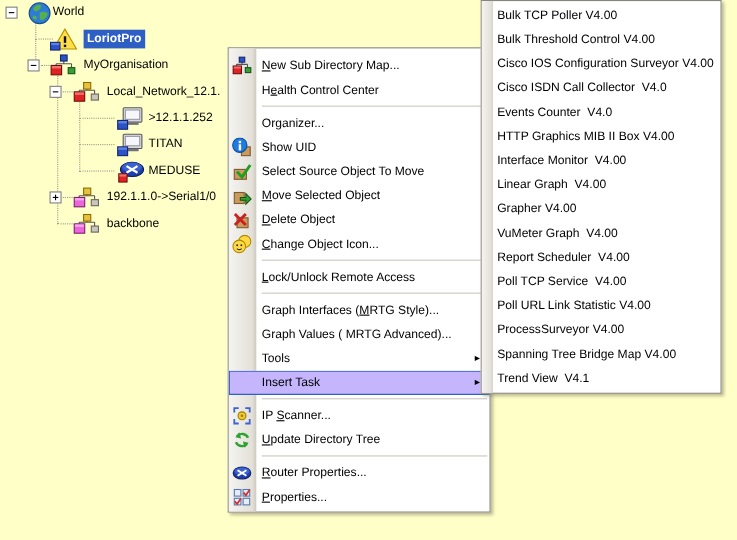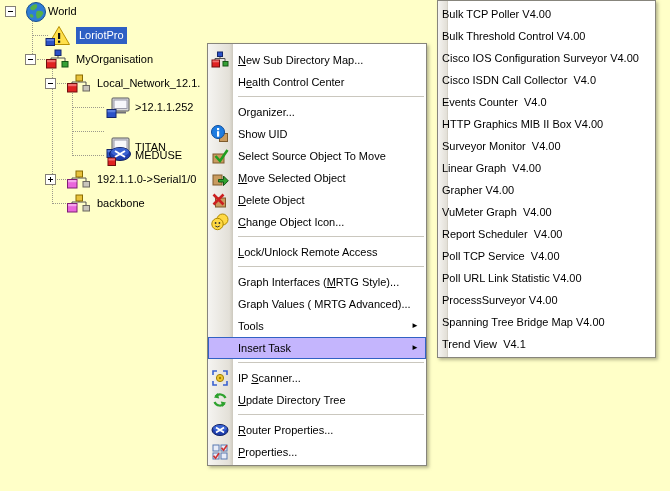--- a/index.html
+++ b/index.html
@@ -18,28 +18,28 @@
   .tree-icon{position:absolute;top:1px;width:26px;height:22px}
   .tree-icon svg{display:block;width:26px;height:22px}
   .vline{position:absolute;width:1px;border-left:1px dotted #9C9A8C}
   .hline{position:absolute;height:1px;border-top:1px dotted #9C9A8C}
 
   
   .menu{position:absolute;background:#fff;border:1px solid #87857C;box-sizing:border-box;
         box-shadow:2px 2px 3px rgba(125,125,95,.55)}
   .gutter{position:absolute;left:0;top:0;bottom:0;
           background:linear-gradient(to right,#F5F4F1,#E3E0D8 85%,#CDC9BE)}
-  #context-menu{left:207px;top:43px;width:220px;padding:5px 0 2px;z-index:10}
+  #context-menu{left:207px;top:43px;width:239px;padding:5px 0 2px;z-index:10}
   #context-menu .gutter{width:25px}
   #submenu{left:437px;top:0;width:219px;padding:2px 0;z-index:11}
   #submenu .gutter{width:10px}
   .menu-item{position:relative;height:22px;line-height:22px;font-size:11px;color:#000;
              cursor:default;z-index:2}
   #context-menu .menu-item{padding-left:30px}
-  #submenu .menu-item{padding-left:4px}
+  #submenu .menu-item{padding-left:14px}
   .menu-item .mi-label{white-space:pre}
   .menu-item .mi-icon{position:absolute;left:3px;top:2px;width:18px;height:18px}
   .menu-item .mi-icon svg{display:block;width:18px;height:18px}
   .menu-item .arrow{position:absolute;right:7px;top:0;font-size:8px;line-height:22px}
   .menu-item.highlight{background:#c4b5fd;box-shadow:inset 0 0 0 1px #3161C4}
   .separator{position:relative;z-index:2;height:1px;background:#CAC7BE;margin:3px 2px 4px 30px}
 </style>
 </head>
 <body>
 
@@ -74,21 +74,21 @@
       <div class="tree-row" style="top: 24px;">
         <span class="tree-icon" style="left: 45px;">
           <svg viewBox="0 0 26 22">
             <path d="M14 1.5 L24.5 19.5 L3.5 19.5 Z" fill="#FFE04A" stroke="#B89000"></path>
             <rect x="13" y="8" width="2.2" height="6" fill="#111"></rect>
             <rect x="13" y="15.6" width="2.2" height="2.2" fill="#111"></rect>
             <rect x="1" y="13.5" width="8.5" height="7" fill="#2B52C8" stroke="#14266B"></rect>
             <rect x="1.6" y="14" width="7.3" height="2" fill="#5E80E0"></rect>
           </svg>
         </span>
-        <span class="tree-label selected" style="left: 76px;">LoriotPro</span>
+        <span class="tree-label selected" style="left: 76px; font-weight: bold;">LoriotPro</span>
       </div>
       <div class="tree-row" style="top: 48px;">
         <span class="expand-box" style="left: 25px;">
           <span class="h"></span>
         </span>
         <span class="tree-icon" style="left: 45px;">
           <svg viewBox="0 0 26 22">
             <path d="M13 6 V9 M6 9 H20 M6 9 V12 M20 9 V13" stroke="#555" fill="none"></path>
             <rect x="10" y="1" width="6" height="5.5" fill="#2B52C8" stroke="#14266B"></rect>
             <rect x="1.5" y="10.5" width="9.5" height="8.5" fill="#E02222" stroke="#6E0E0E"></rect>
@@ -118,21 +118,21 @@
           <svg viewBox="0 0 26 22">
             <rect x="6" y="1" width="17" height="13" rx="1" fill="#DADADA" stroke="#58585E"></rect>
             <rect x="8" y="3" width="13" height="8.5" fill="#F7F7FB" stroke="#9A9AAA"></rect>
             <rect x="9" y="14.5" width="11" height="2" fill="#707078"></rect>
             <rect x="1" y="12.5" width="9" height="8" fill="#2B52C8" stroke="#14266B"></rect>
             <rect x="1.6" y="13" width="7.8" height="2.2" fill="#5E80E0"></rect>
           </svg>
         </span>
         <span class="tree-label" style="left: 135px;">&gt;12.1.1.252</span>
       </div>
-      <div class="tree-row" style="top: 136px;">
+      <div class="tree-row" style="top: 120px;">
         <span class="tree-icon" style="left: 106px;">
           <svg viewBox="0 0 26 22">
             <rect x="6" y="1" width="17" height="13" rx="1" fill="#DADADA" stroke="#58585E"></rect>
             <rect x="8" y="3" width="13" height="8.5" fill="#F7F7FB" stroke="#9A9AAA"></rect>
             <rect x="9" y="14.5" width="11" height="2" fill="#707078"></rect>
             <rect x="1" y="12.5" width="9" height="8" fill="#2B52C8" stroke="#14266B"></rect>
             <rect x="1.6" y="13" width="7.8" height="2.2" fill="#5E80E0"></rect>
           </svg>
         </span>
         <span class="tree-label" style="left: 135px;">TITAN</span>
@@ -276,21 +276,21 @@
 
 <div id="submenu" class="menu">
   <div class="gutter"></div>
   <div id="submenu-items">
       <div class="menu-item"><span class="mi-label">Bulk TCP Poller V4.00</span></div>
       <div class="menu-item"><span class="mi-label">Bulk Threshold Control V4.00</span></div>
       <div class="menu-item"><span class="mi-label">Cisco IOS Configuration Surveyor V4.00</span></div>
       <div class="menu-item"><span class="mi-label">Cisco ISDN Call Collector  V4.0</span></div>
       <div class="menu-item"><span class="mi-label">Events Counter  V4.0</span></div>
       <div class="menu-item"><span class="mi-label">HTTP Graphics MIB II Box V4.00</span></div>
-      <div class="menu-item"><span class="mi-label">Surveyor Monitor  V4.00</span></div>
+      <div class="menu-item"><span class="mi-label">Interface Monitor  V4.00</span></div>
       <div class="menu-item"><span class="mi-label">Linear Graph  V4.00</span></div>
       <div class="menu-item"><span class="mi-label">Grapher V4.00</span></div>
       <div class="menu-item"><span class="mi-label">VuMeter Graph  V4.00</span></div>
       <div class="menu-item"><span class="mi-label">Report Scheduler  V4.00</span></div>
       <div class="menu-item"><span class="mi-label">Poll TCP Service  V4.00</span></div>
       <div class="menu-item"><span class="mi-label">Poll URL Link Statistic V4.00</span></div>
       <div class="menu-item"><span class="mi-label">ProcessSurveyor V4.00</span></div>
       <div class="menu-item"><span class="mi-label">Spanning Tree Bridge Map V4.00</span></div>
       <div class="menu-item"><span class="mi-label">Trend View  V4.1</span></div>
     </div>

